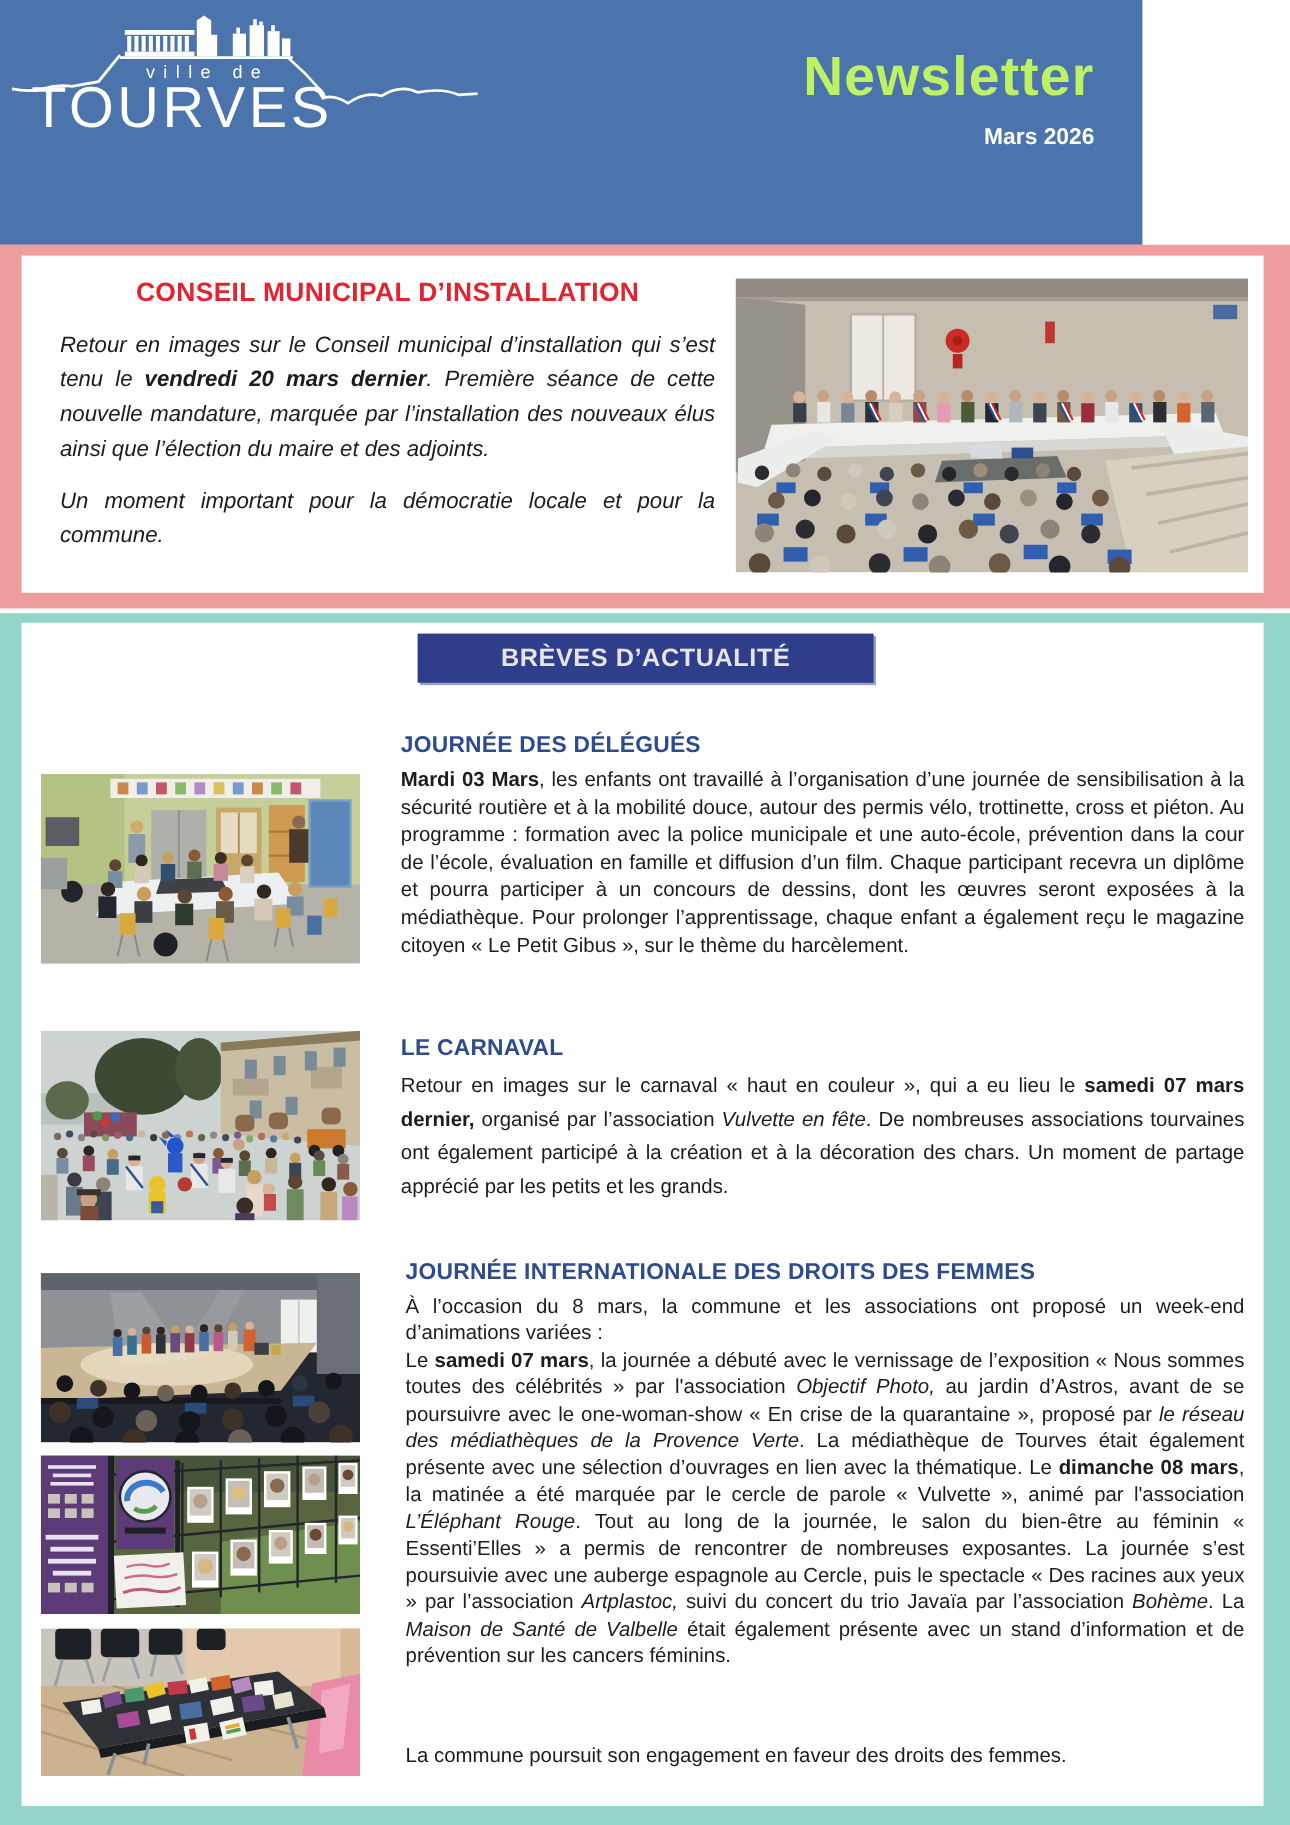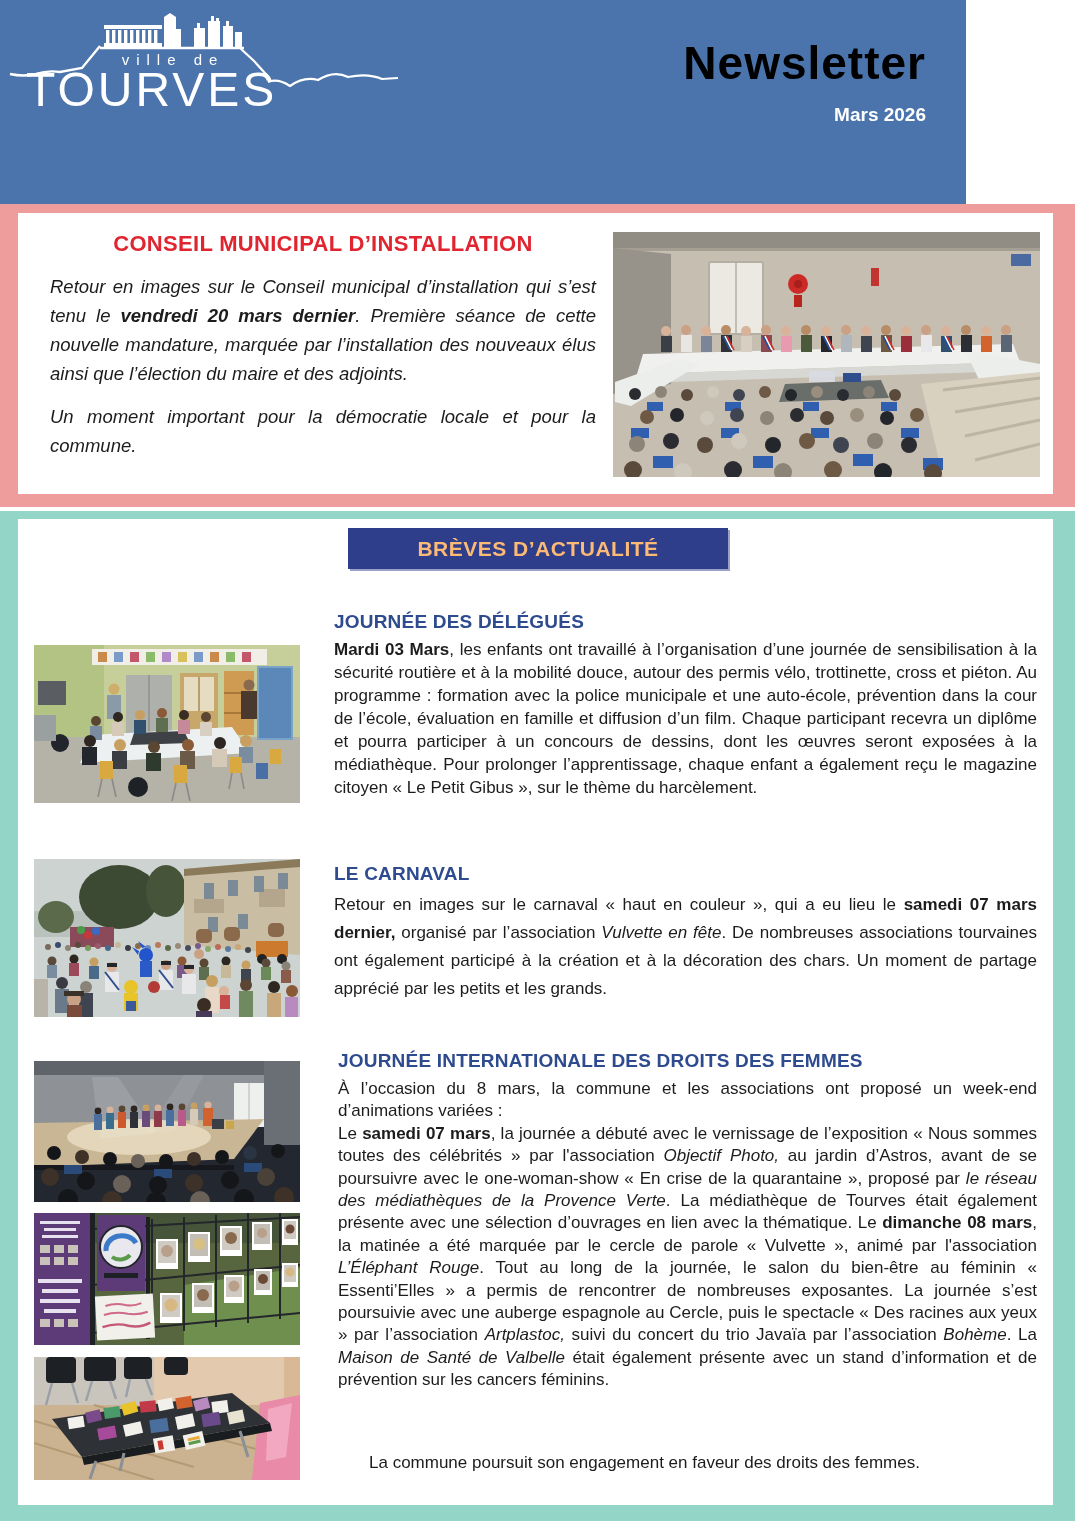--- a/index.html
+++ b/index.html
@@ -3,56 +3,56 @@
 <meta charset="utf-8">
 <style>
   :root{
     --header-bg:#4a74ab; --pink:#ef9c9c; --teal:#93d6c8;
     --banner-bg:#2e3e8a; --heading-blue:#2d4b8e; --title-red:#e02530; --ink:#1c1c1c;
   }
   html,body{margin:0;padding:0;background:#fff;}
   .page{position:relative;width:1075px;height:1521px;background:#fff;overflow:hidden;
         font-family:"Liberation Sans","DejaVu Sans",sans-serif;color:var(--ink);}
   
-  .hdr{position:absolute;left:0;top:0;width:952px;height:204px;background:var(--header-bg);padding-left:14px;}
+  .hdr{position:absolute;left:0;top:0;width:952px;height:204px;background:var(--header-bg);}
   .logo{position:absolute;left:8px;top:8px;width:400px;height:150px;}
   .hdr-title{position:absolute;right:40px;top:36px;width:600px;text-align:right;
-             color:#000000;font-size:46px;font-weight:bold;letter-spacing:1px;}
+             color:#bef264;font-size:46px;font-weight:bold;letter-spacing:1px;}
   .hdr-sub{position:absolute;right:40px;top:104px;width:400px;text-align:right;
            color:#fff;font-size:19px;font-weight:bold;}
   
   .frame{position:absolute;left:0;width:1075px;}
   .frame-inner{position:absolute;background:#fff;}
   .frame-pink{top:204px;height:303px;background:var(--pink);}
   .frame-pink .frame-inner{left:18px;right:22px;top:9px;bottom:13px;}
   .frame-teal{top:511px;height:1010px;background:var(--teal);}
   .frame-teal .frame-inner{left:18px;right:22px;top:8px;bottom:16px;}
   
   .conseil-title{position:absolute;left:50px;top:231px;width:546px;margin:0;text-align:center;
                  color:var(--title-red);font-size:22px;font-weight:bold;letter-spacing:.3px;}
   .conseil-body{position:absolute;left:50px;top:272px;width:546px;font-size:18.5px;line-height:29px;
                 text-align:justify;}
   .conseil-body p{margin:0;font-style:italic;}
   .conseil-body p.p2{margin-top:14px;}
   .photoA{position:absolute;left:613px;top:232px;width:427px;height:245px;}
   
   .banner{position:absolute;left:348px;top:528px;width:380px;height:41px;background:var(--banner-bg);
           box-shadow:2px 2px 0 #9aa0c8;}
-  .banner span{display:block;line-height:41px;text-align:center;color:#fdba74;font-size:21px;
+  .banner span{display:block;line-height:41px;text-align:center;color:#e5e5e5;font-size:21px;
                font-weight:bold;letter-spacing:.5px;}
   .item-heading{position:absolute;margin:0;color:var(--heading-blue);font-size:19px;font-weight:bold;
                 letter-spacing:.2px;}
   .item-body{position:absolute;text-align:justify;font-size:17px;color:var(--ink);}
   .h-reunion{left:334px;top:611px;}
   .b-reunion{left:334px;top:638px;width:703px;line-height:23px;}
   .h-carnaval{left:334px;top:863px;}
   .b-carnaval{left:334px;top:891px;width:703px;line-height:28px;}
   .h-jidf{left:338px;top:1050px;}
   .b-jidf{left:338px;top:1078px;width:699px;line-height:22.4px;}
-  .b-jidf-footer{left:338px;top:1452px;width:699px;line-height:22.4px;text-align:left;margin-left:31px;}
+  .b-jidf-footer{left:338px;top:1452px;width:699px;line-height:22.4px;text-align:left;}
   .photoB{position:absolute;left:34px;top:645px;width:266px;height:158px;}
   .photoC{position:absolute;left:34px;top:859px;width:266px;height:158px;}
   .photoD{position:absolute;left:34px;top:1061px;width:266px;height:141px;}
   .photoE{position:absolute;left:34px;top:1213px;width:266px;height:132px;}
   .photoF{position:absolute;left:34px;top:1357px;width:266px;height:123px;}
   b{font-weight:bold;} i{font-style:italic;}
 </style>
 </head>
 <body>
 

